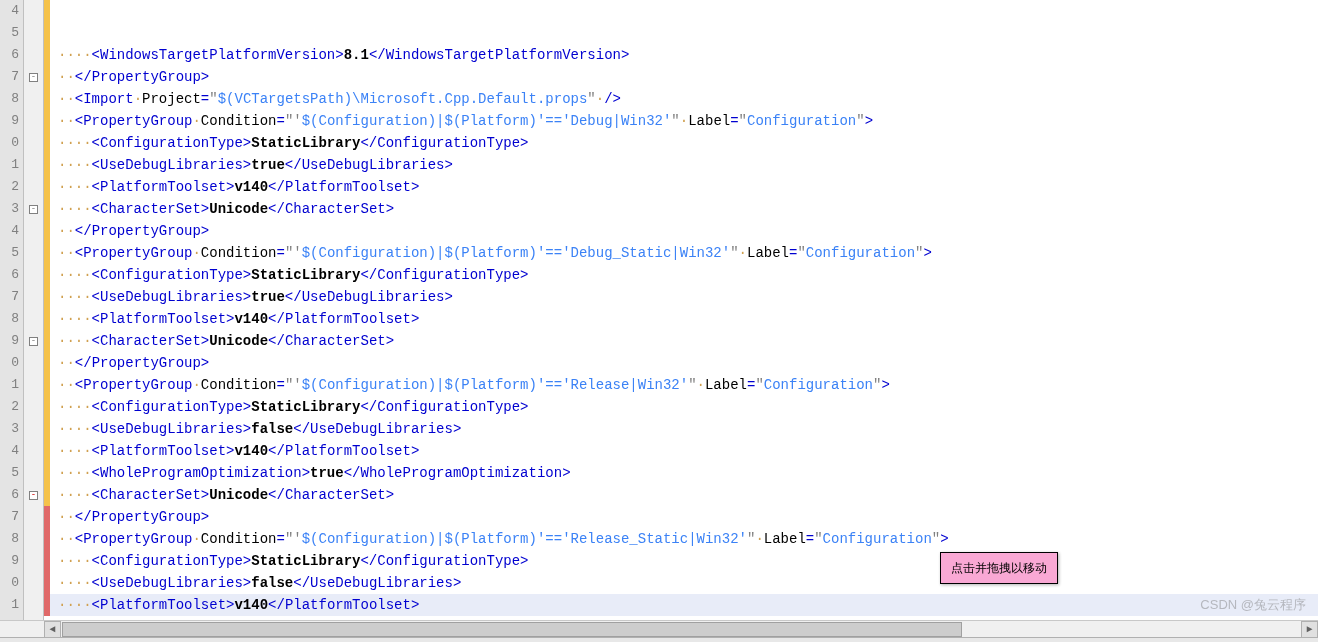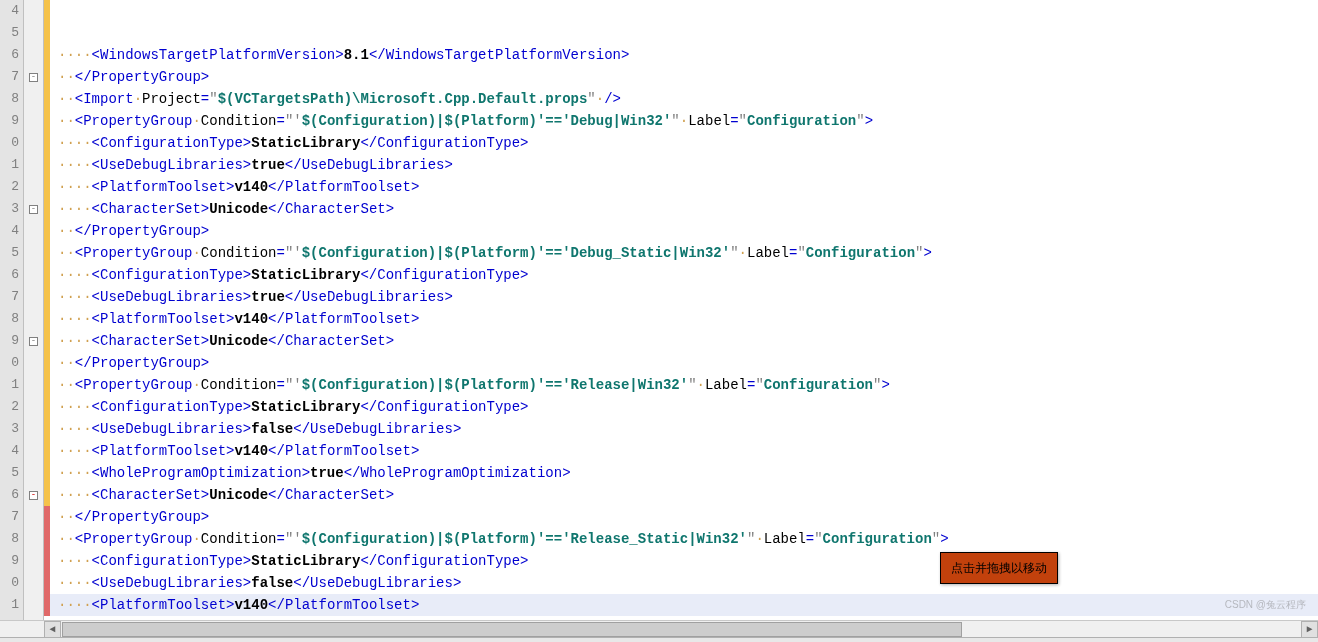--- a/index.html
+++ b/index.html
@@ -12,28 +12,28 @@
   .chg div { height: 22px; }
   .chg .y { background: #f5c24a; }
   .chg .r { background: #e06969; }
   .code { flex: 1; white-space: pre; line-height: 22px; overflow-x: hidden; position: relative; }
   .line { height: 22px; padding-left: 8px; }
   .hl { background: #e8ecf8; }
   .ws { color: #d0a050; }
   .tag { color: #0000d0; }
   .attr { color: #000000; }
   .str { color: #808080; }
-  .strb { color: #0f766e; font-weight: bold; }
+  .strb { color: #3b82f6; font-weight: normal; }
   .val  { color: #000; font-weight: bold; }
   .tooltip {
-    position: absolute; right: 260px; bottom: 36px; background: #c2410c;
+    position: absolute; right: 260px; bottom: 36px; background: #f9a8d4;
     border: 1px solid #000; padding: 4px 10px; font-family: "Microsoft YaHei", sans-serif;
     font-size: 12px; color: #000; box-shadow: 1px 1px 3px rgba(0,0,0,.3);
   }
-  .watermark { position: absolute; right: 12px; bottom: 4px; color: rgba(120,120,120,.45); font-family: sans-serif; font-size: 10px; }
+  .watermark { position: absolute; right: 12px; bottom: 4px; color: rgba(120,120,120,.45); font-family: sans-serif; font-size: 13px; }
   .hscroll { height: 17px; background: #f0f0f0; border-top: 1px solid #c8c8c8; position: relative; }
   .hscroll .lar, .hscroll .rar { position: absolute; top: 0; width: 17px; height: 17px; background: #e0e0e0; border:1px solid #b0b0b0; color:#606060; font-size:10px; line-height:15px; text-align:center;}
   .hscroll .lar { left: 44px; }
   .hscroll .rar { right: 0; }
   .hscroll .thumb { position: absolute; left: 62px; top: 1px; height: 15px; width: 900px; background: #cdcdcd; border: 1px solid #a0a0a0; }
   .status { height: 18px; background: #e8e8e8; border-top: 1px solid #b0b0b0; padding-left: 4px; font-family: sans-serif; font-size: 11px; color: #333; line-height: 17px; text-decoration: underline dotted; }
 </style>
 </head>
 <body>
 

